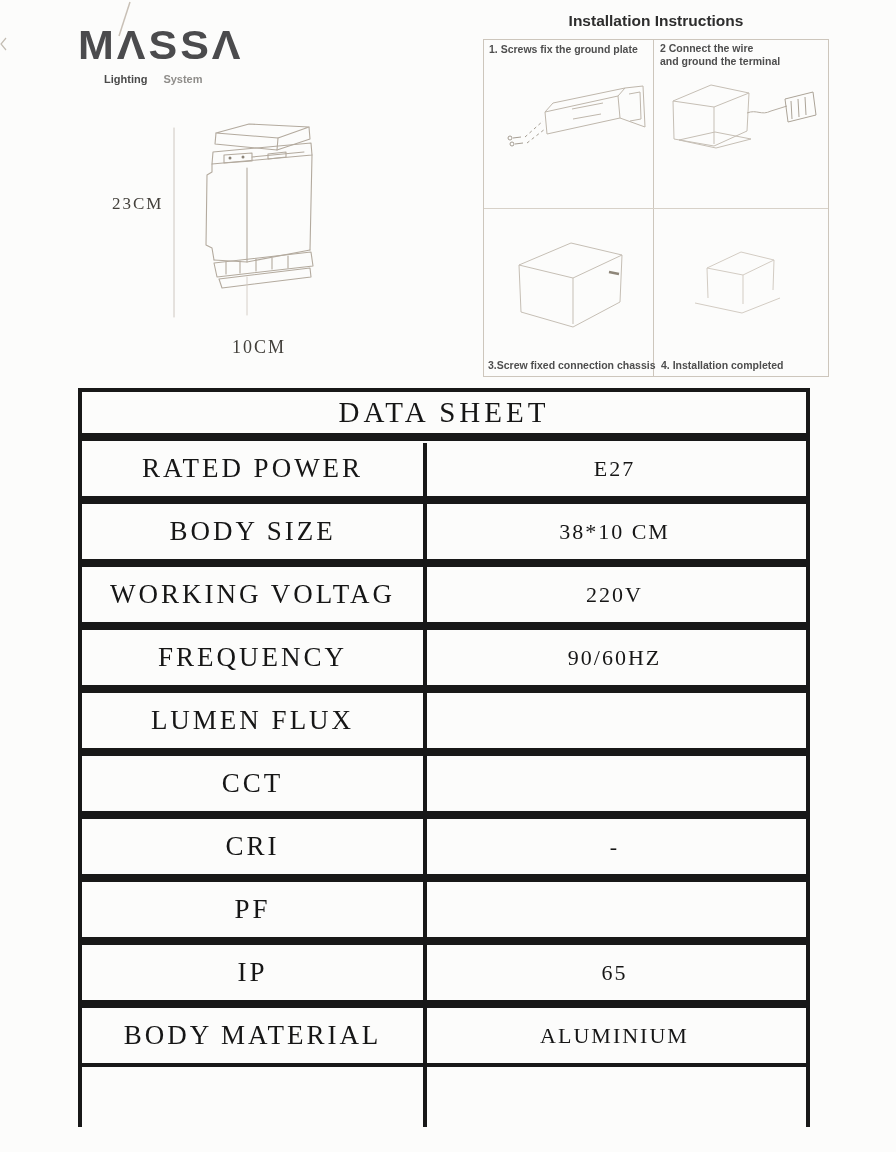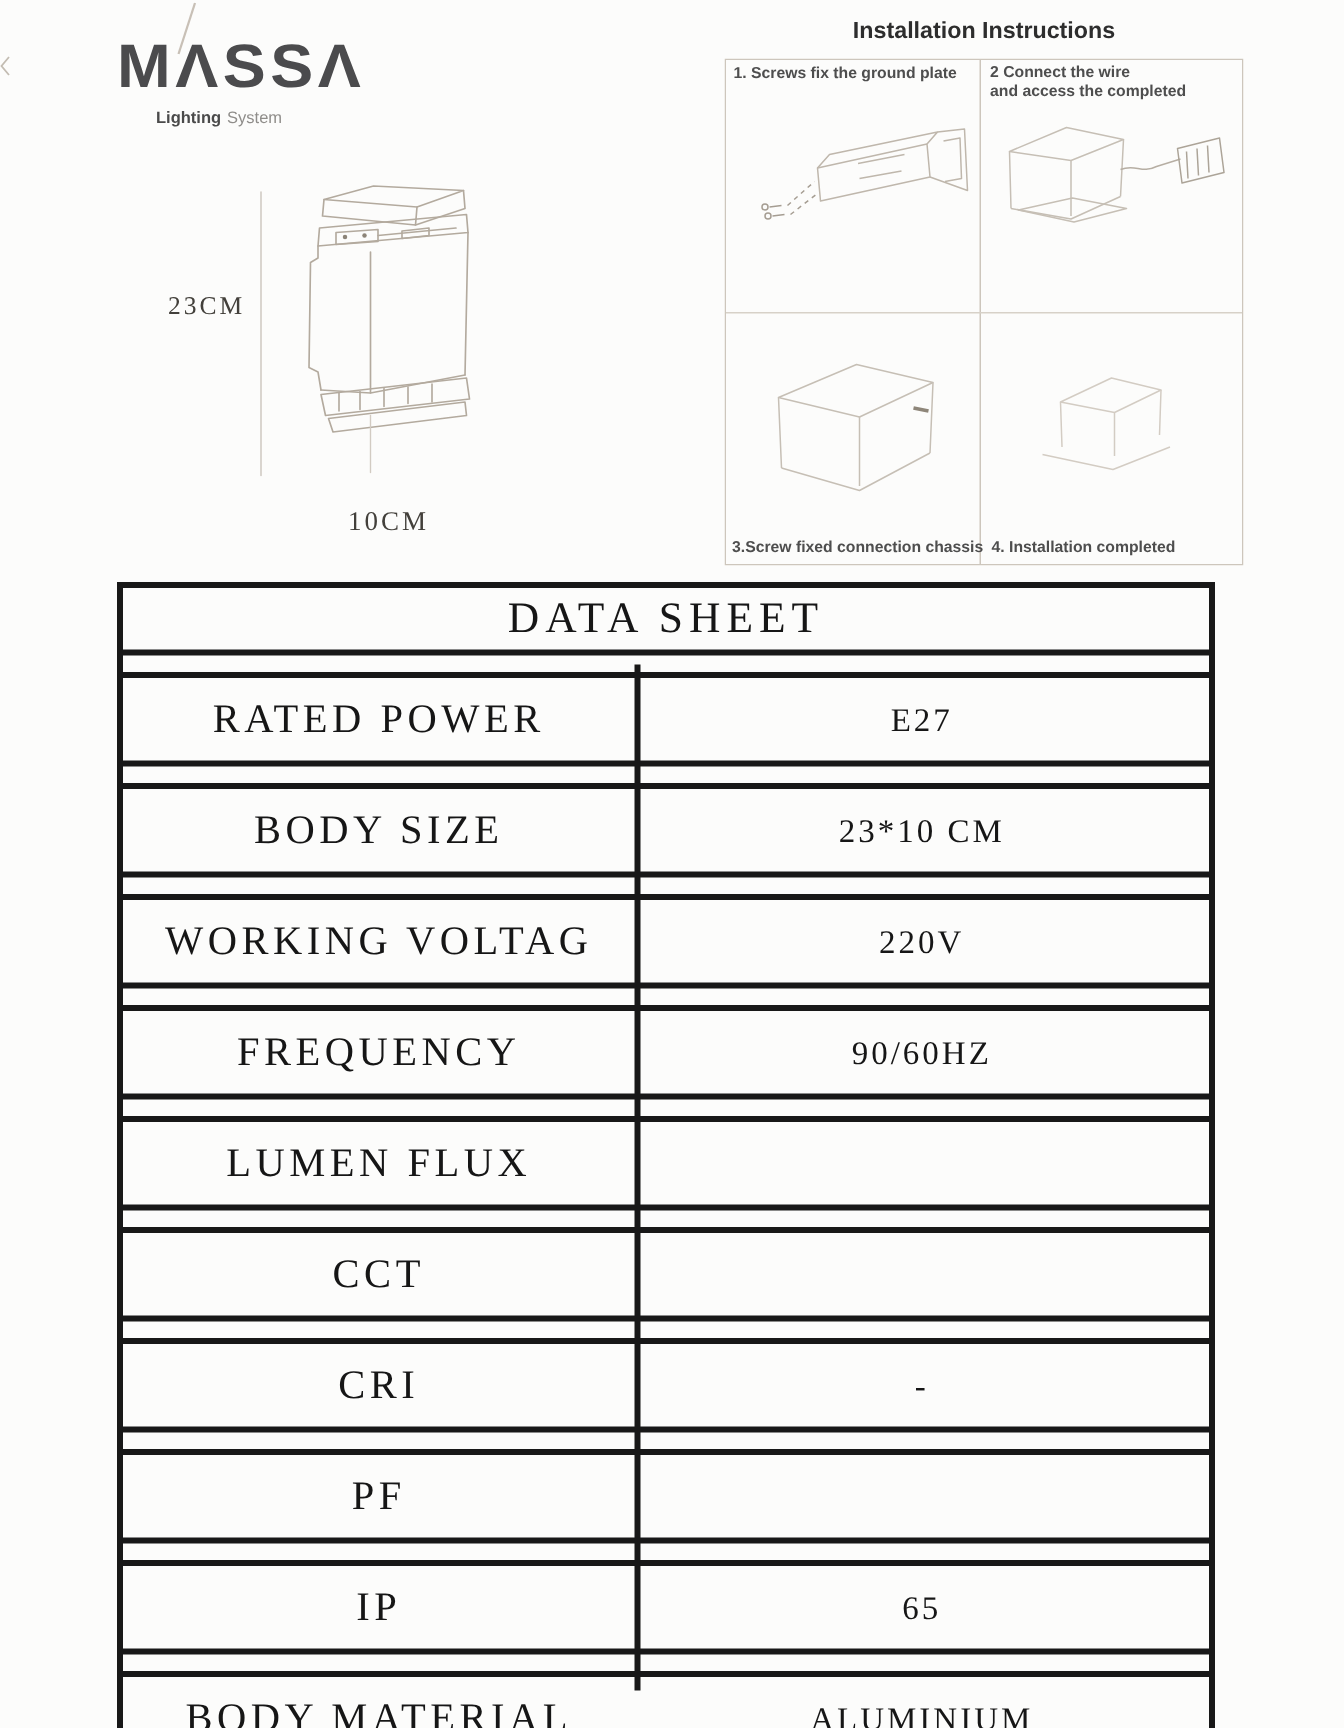--- a/index.html
+++ b/index.html
@@ -13,21 +13,21 @@
   
   .scan-artifacts { position:absolute; left:0; top:0; }
   
   .brand { position:absolute; left:78px; top:22px; }
   .brand-logo {
     font-size:43px; font-weight:800; letter-spacing:3px; color:#4b4b4d;
     transform:scaleY(0.95); transform-origin:top left; white-space:nowrap;
   }
   .brand-sub { margin:2px 0 0 26px; font-size:11px; white-space:nowrap; }
   .brand-sub .b1 { font-weight:700; color:#4a4a4a; }
-  .brand-sub .b2 { font-weight:400; color:#8f8d8a; margin-left:4px; }
+  .brand-sub .b2 { font-weight:700; color:#8f8d8a; margin-left:16px; }
   
   .product-drawing { position:absolute; left:100px; top:110px; width:250px; height:260px; }
   .product-drawing svg { position:absolute; left:0; top:0; }
   .dim-label {
     position:absolute; font-family:"Liberation Serif","DejaVu Serif",serif;
     font-size:17px; letter-spacing:2px; color:#43403b;
   }
   .dim-h { left:12px; top:84px; }
   .dim-w { left:132px; top:227px; font-size:18px; }
   
@@ -55,21 +55,21 @@
   .vline { position:absolute; width:4px; background:#181818; top:0; bottom:0; z-index:2; }
   .vline.l { left:0; }
   .vline.c { left:345px; top:55px; }
   .vline.r { right:0; }
   .ds-header {
     height:49px; border:4px solid #181818;
     display:flex; align-items:center; justify-content:center;
     font-size:29px; letter-spacing:4px;
   }
   .ds-row {
-    height:63px; margin-top:11px; border:4px solid #181818; display:flex;
+    height:63px; margin-top:0; border:4px solid #181818; display:flex;
   }
   .ds-cell { display:flex; align-items:center; justify-content:center; }
   .ds-label-cell { width:341px; font-size:27px; letter-spacing:3px; }
   .ds-value-cell { flex:1; font-size:22px; letter-spacing:2px; }
 </style>
 </head>
 <body>
 
 <div class="page">
 
@@ -163,40 +163,40 @@
 
       <g stroke="#d3ccc3" fill="none" stroke-width="1" stroke-linejoin="round">
         <path d="M224,229 L258,213 L291,221 L260,236 Z"></path>
         <path d="M224,229 L225,259 M260,236 L260,265 M291,221 L290,251"></path>
         <path d="M212,264 L259,274 L297,259"></path>
       </g>
     </svg>
     <div class="step-label s1">1. Screws fix the ground plate</div>
     <div class="step-label s2">
       <div>2 Connect the wire</div>
-      <div>and access the completed</div>
+      <div>and ground the terminal</div>
     </div>
     <div class="step-label s3">3.Screw fixed connection chassis</div>
     <div class="step-label s4">4. Installation completed</div>
   </section>
 
   <section class="ds-table">
     <div class="vline l"></div>
     <div class="vline c"></div>
     <div class="vline r"></div>
 
     <div class="ds-header">DATA SHEET</div>
 
     <div class="ds-row">
       <div class="ds-cell ds-label-cell">RATED POWER</div>
       <div class="ds-cell ds-value-cell">E27</div>
     </div>
     <div class="ds-row">
       <div class="ds-cell ds-label-cell">BODY SIZE</div>
-      <div class="ds-cell ds-value-cell">23*10 CM</div>
+      <div class="ds-cell ds-value-cell">38*10 CM</div>
     </div>
     <div class="ds-row">
       <div class="ds-cell ds-label-cell">WORKING VOLTAG</div>
       <div class="ds-cell ds-value-cell">220V</div>
     </div>
     <div class="ds-row">
       <div class="ds-cell ds-label-cell">FREQUENCY</div>
       <div class="ds-cell ds-value-cell">90/60HZ</div>
     </div>
     <div class="ds-row">

